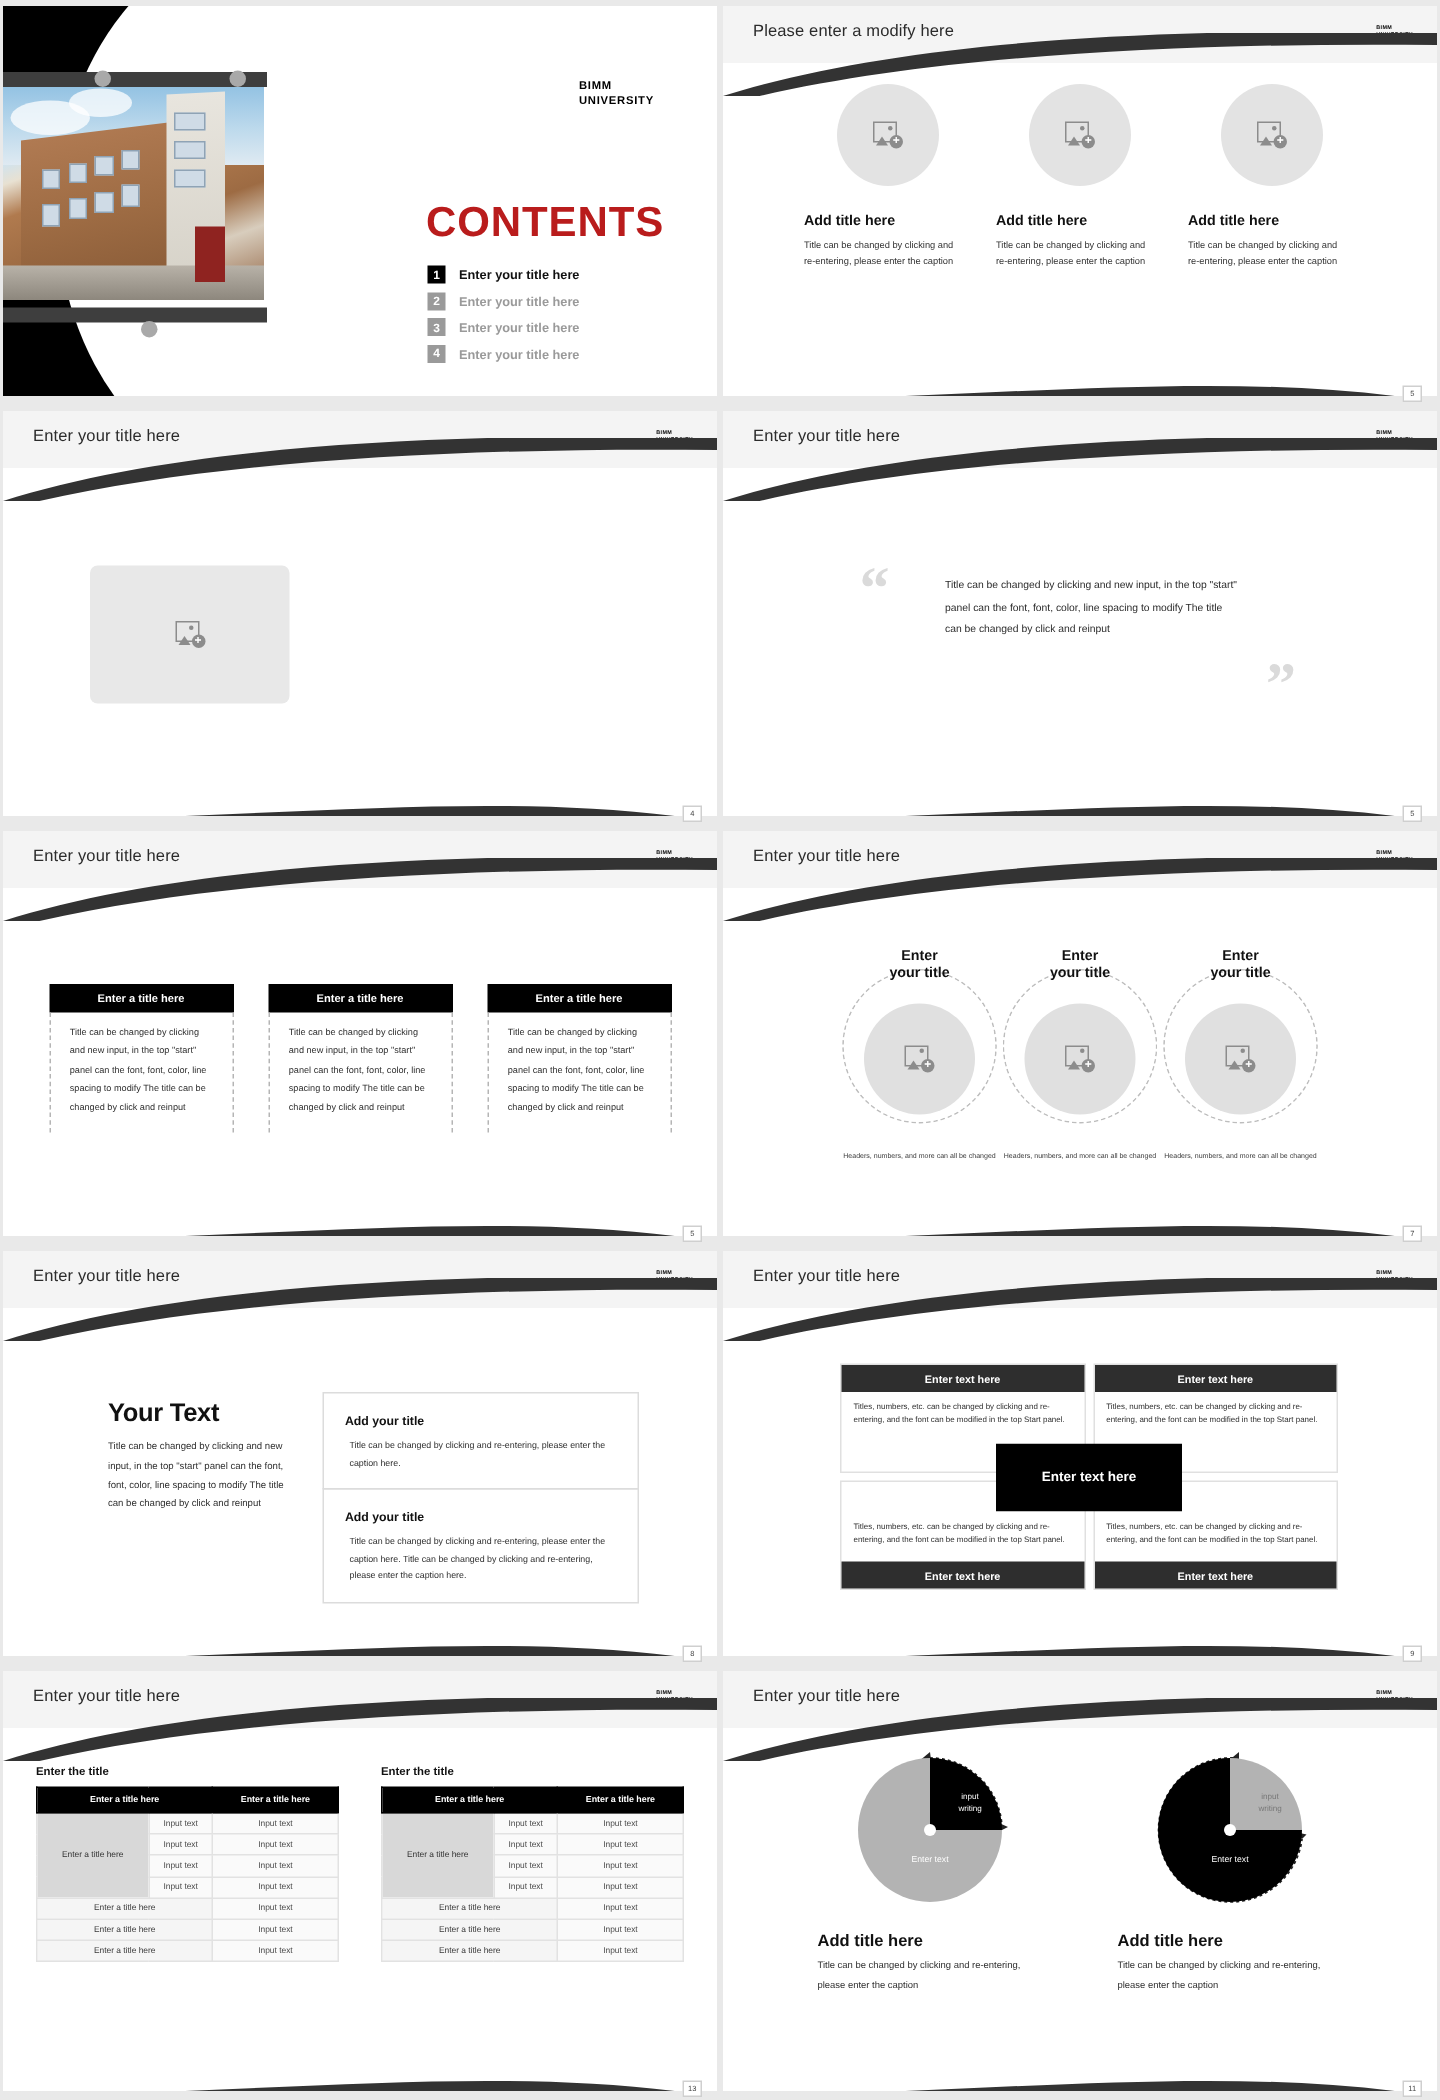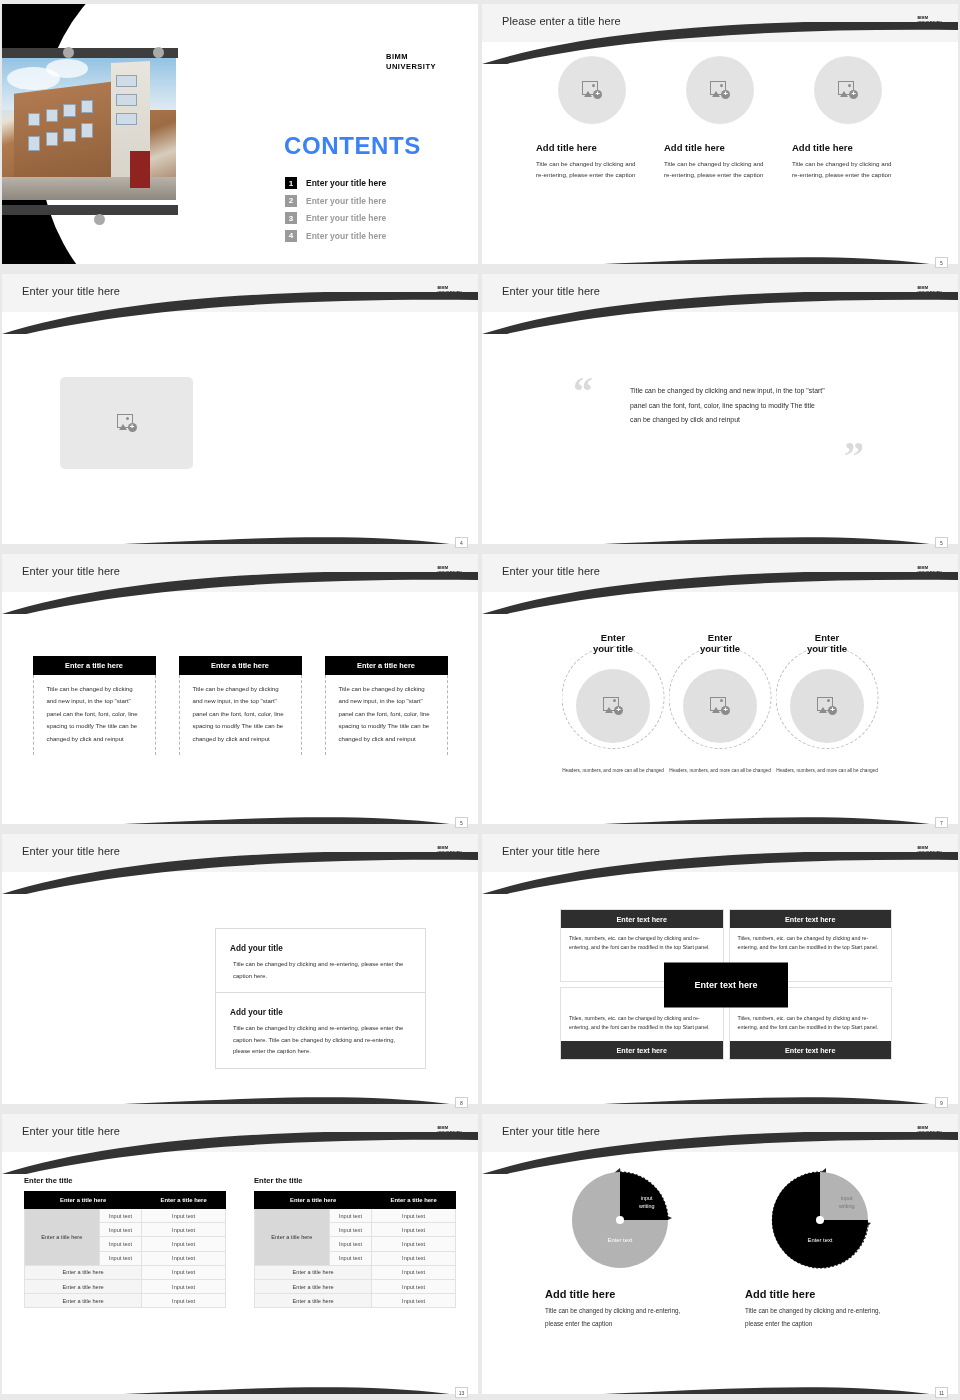--- a/index.html
+++ b/index.html
@@ -79,21 +79,21 @@
     position:absolute; width:11px; height:11px; border-radius:50%;
     background:#a9a9a9;
   }
   .cover-logo{
     position:absolute; right:42px; top:48px;
     font-size:7.5px; font-weight:bold; line-height:1.35;
     letter-spacing:.5px; color:#000; text-align:left;
   }
   .cover-title{
     position:absolute; left:282px; top:128px;
-    font-size:24px; font-weight:bold; letter-spacing:.6px; color:#3b82f6;
+    font-size:28px; font-weight:bold; letter-spacing:.6px; color:#b91c1c;
   }
   .toc{ position:absolute; left:283px; top:173px; width:180px; }
   .toc-row{ display:flex; align-items:center; margin-bottom:5.5px; }
   .toc-num{
     width:12px; height:12px; background:#9a9a9a; color:#fff;
     font-size:8px; font-weight:bold; display:flex;
     align-items:center; justify-content:center; margin-right:9px;
   }
   .toc-row.active .toc-num{ background:#000; }
   .toc-label{ font-size:8.5px; font-weight:bold; color:#9a9a9a; }
@@ -349,21 +349,21 @@
           <span class="toc-num">4</span>
           <span class="toc-label">Enter your title here</span>
         </div>
       </div>
     </div>
   </div>
 
   <div class="cell">
     <div class="slide">
       <div class="hdr"></div>
-      <div class="hdr-title">Please enter a title here</div>
+      <div class="hdr-title">Please enter a modify here</div>
       <div class="hdr-logo">
         <div>BIMM</div>
         <div>UNIVERSITY</div>
       </div>
       <div class="sweep-top">
         <svg width="476" height="42" viewBox="0 0 476 42">
             <path d="M0,42 C120,4 300,-4 476,0 L476,8 C300,6 120,16 0,48 Z" fill="#333"></path>
           </svg>
       </div>
       <div class="sweep-bot">
@@ -587,20 +587,24 @@
       </div>
       <div class="sweep-top">
         <svg width="476" height="42" viewBox="0 0 476 42">
             <path d="M0,42 C120,4 300,-4 476,0 L476,8 C300,6 120,16 0,48 Z" fill="#333"></path>
           </svg>
       </div>
       <div class="sweep-bot">
         <svg width="476" height="34" viewBox="0 0 476 34">
             <path d="M476,34 C340,12 200,30 0,34 L0,40 L476,40 Z" fill="#333"></path>
           </svg>
+      </div>
+      <div class="s7-l">
+        <div class="s7-h">Your Text</div>
+        <div class="s7-p">Title can be changed by clicking and new input, in the top "start" panel can the font, font, color, line spacing to modify The title can be changed by click and reinput</div>
       </div>
       <div class="s7-box" style="top:94px">
         <div class="bt">Add your title</div>
         <div class="bp">Title can be changed by clicking and re-entering, please enter the caption here.</div>
       </div>
       <div class="s7-box" style="top:158px">
         <div class="bt">Add your title</div>
         <div class="bp">Title can be changed by clicking and re-entering, please enter the caption here. Title can be changed by clicking and re-entering, please enter the caption here.</div>
       </div>
     </div>

